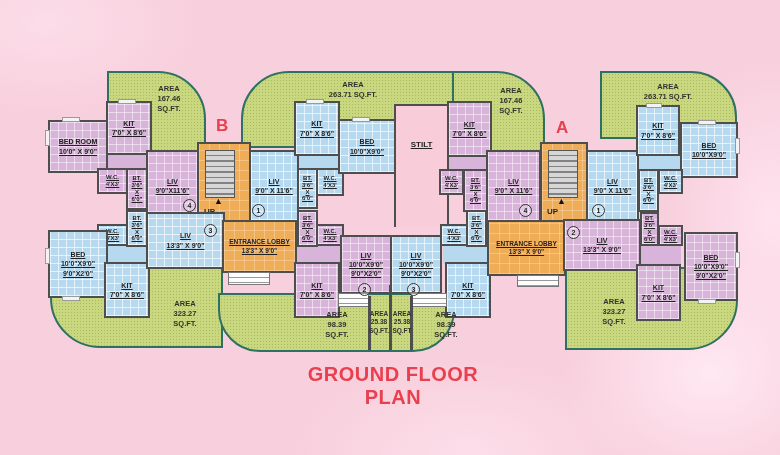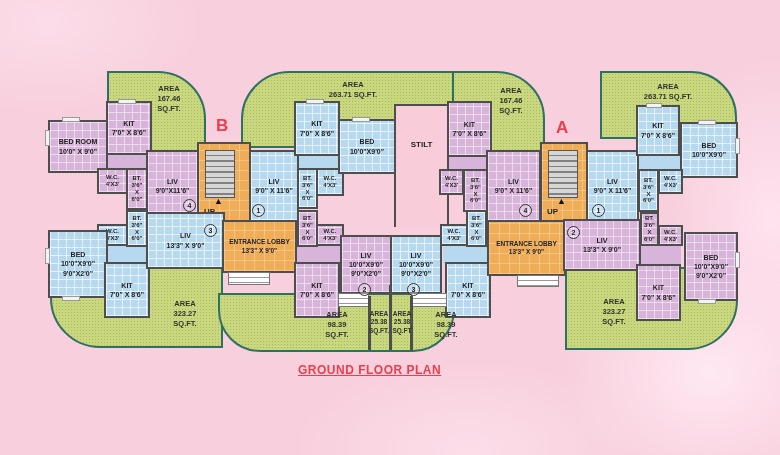--- a/index.html
+++ b/index.html
@@ -12,21 +12,21 @@
       radial-gradient(ellipse 150px 230px at 99% 48%, rgba(255,229,240,.9), rgba(255,229,240,0) 70%),
       radial-gradient(ellipse 250px 130px at 60% 99%, rgba(252,223,234,.9), rgba(252,223,234,0) 70%),
       radial-gradient(ellipse 220px 130px at 6% 5%, rgba(252,224,235,.8), rgba(252,224,235,0) 70%);
   }
   .g{position:absolute;background-color:#c9d77e;border:2px solid #2e7163;box-sizing:border-box;
      background-image:radial-gradient(rgba(85,105,30,.28) .7px, transparent .9px);background-size:3px 3px;}
   .glabel{position:absolute;white-space:pre-line;text-align:center;font-size:7.5px;line-height:1.3;
      font-weight:600;color:#33332e;}
   .room{position:absolute;box-sizing:border-box;border:2.5px solid #4e4e4e;display:flex;align-items:center;
      justify-content:center;text-align:center;white-space:pre-line;font-size:7px;line-height:1.3;
-     color:#222;font-weight:600;}
+     color:#222;font-weight:600;text-decoration:underline;}
   .sm{font-size:6px;line-height:1.15;}
   .lob{font-size:6.5px;}
   .blue{background-color:#b6d9f0;
      background-image:repeating-linear-gradient(0deg,rgba(255,255,255,.65) 0 1px,transparent 1px 8px),
                       repeating-linear-gradient(90deg,rgba(255,255,255,.65) 0 1px,transparent 1px 8px);}
   .purple{background-color:#d9b4da;
      background-image:repeating-linear-gradient(0deg,rgba(255,255,255,.5) 0 1px,transparent 1px 8px),
                       repeating-linear-gradient(90deg,rgba(255,255,255,.5) 0 1px,transparent 1px 8px);}
   .orange{background-color:#f0ad57;
      background-image:repeating-linear-gradient(0deg,rgba(255,255,255,.25) 0 1px,transparent 1px 10px),
@@ -39,21 +39,21 @@
      background:repeating-linear-gradient(180deg,#d6d6d6 0 4px,#828282 4px 5.5px);}
   .uparr{position:absolute;left:15px;bottom:15px;font-size:9px;color:#111;line-height:1;}
   .uptxt{position:absolute;left:5px;bottom:4px;font-size:8px;font-weight:700;color:#222;}
   .circ{position:absolute;width:11px;height:11px;border:1px solid #333;border-radius:50%;display:flex;
      align-items:center;justify-content:center;font-size:7px;font-weight:700;color:#222;background:rgba(255,255,255,.25);}
   .esteps{position:absolute;background-color:#fdfdfd;border:1px solid #777;box-sizing:border-box;
      background-image:repeating-linear-gradient(180deg,transparent 0 4px,#999 4px 5px);}
   .wallseg{position:absolute;background:#4e4e4e;}
   .win{position:absolute;background:#f3f3f3;border:1px solid #9a9a9a;box-sizing:border-box;}
   .red{position:absolute;color:#e8404e;font-weight:700;}
-  #title{left:298px;top:363px;width:190px;font-size:12px;letter-spacing:.5px;text-decoration:underline;}
+  #title{left:298px;top:363px;width:190px;text-align:center;font-size:20px;letter-spacing:.5px;}
   .wingltr{font-size:17px;}
 </style>
 </head>
 <body>
 
 <div id="canvas">
 
   <div class="g" style="left:107px;top:71px;width:99px;height:99px;border-radius:0 48px 0 0;">
     <span class="glabel" style="right:3px;top:11px;width:64px;">AREA
 167.46

